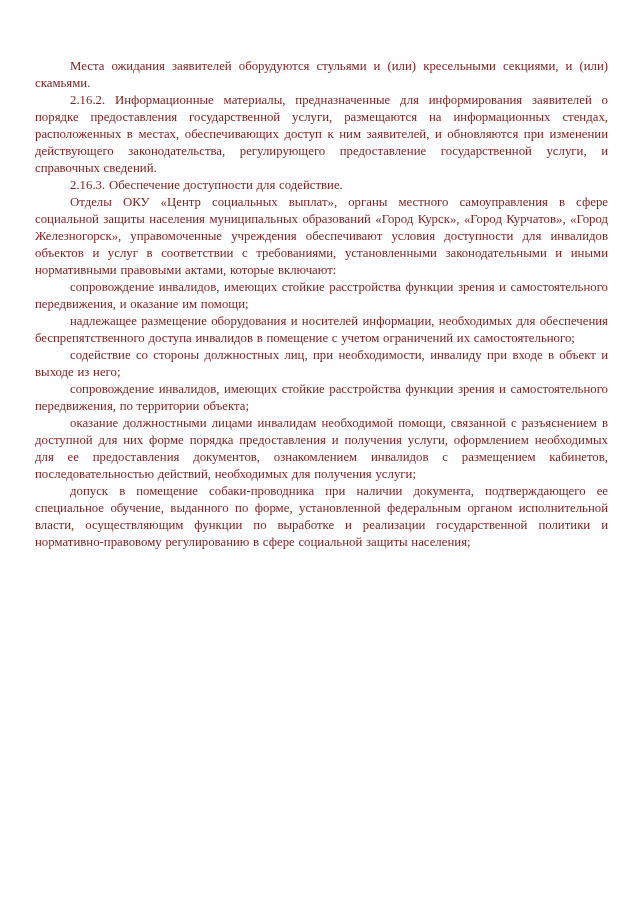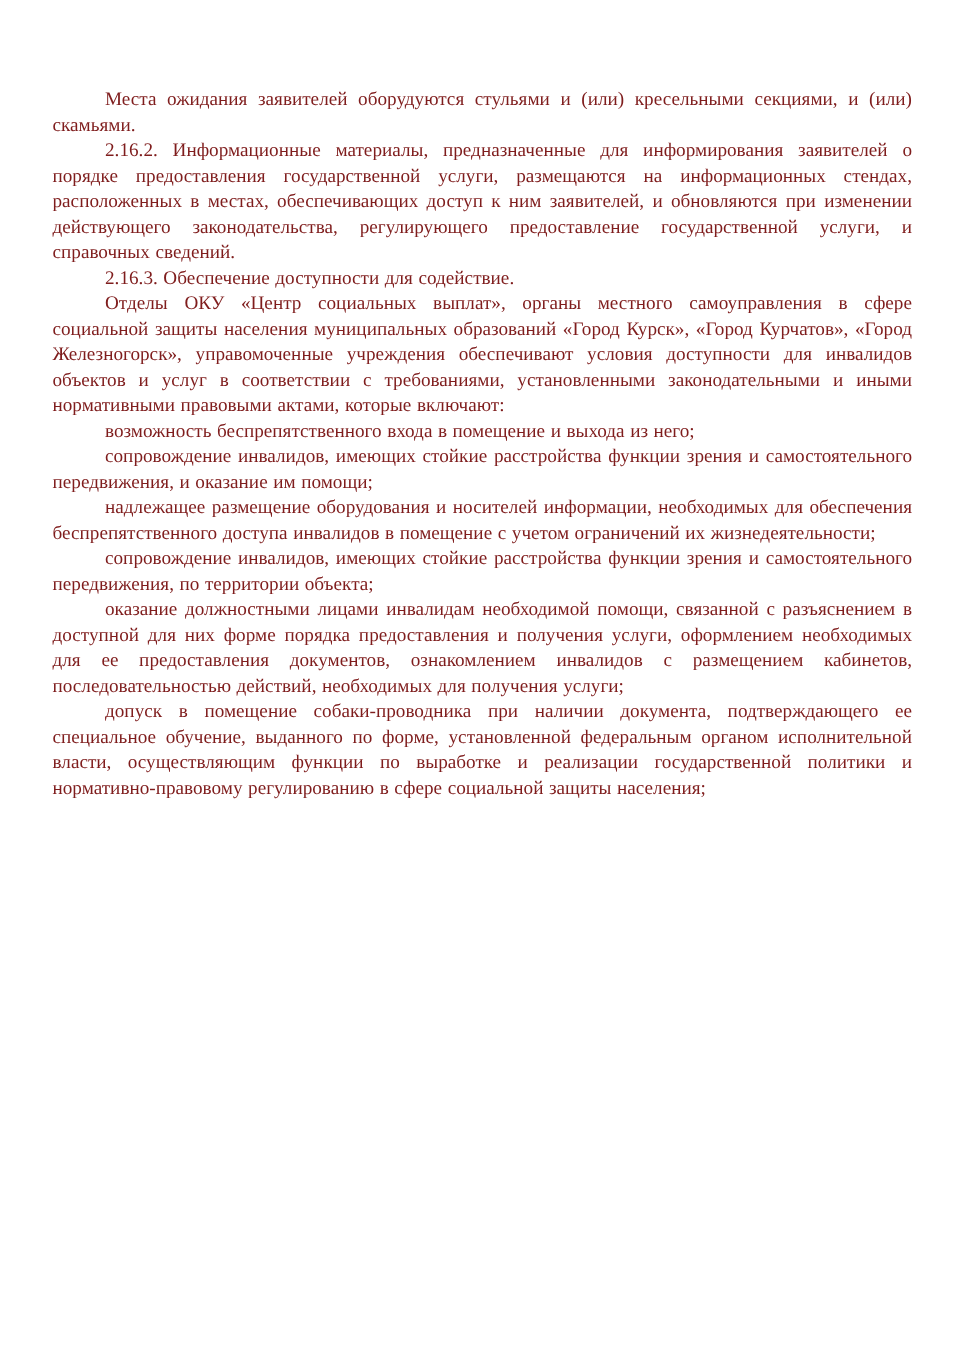--- a/index.html
+++ b/index.html
@@ -30,19 +30,19 @@
   }
 </style>
 </head>
 <body>
 
 <div class="page" style="color: #7f1d1d; background: rgb(255, 255, 255);">
   <p class="para">Места ожидания заявителей оборудуются стульями и (или) кресельными секциями, и (или) скамьями.</p>
   <p class="para">2.16.2. Информационные материалы, предназначенные для информирования заявителей о порядке предоставления государственной услуги, размещаются на информационных стендах, расположенных в местах, обеспечивающих доступ к ним заявителей, и обновляются при изменении действующего законодательства, регулирующего предоставление государственной услуги, и справочных сведений.</p>
   <p class="para">2.16.3. Обеспечение доступности для содействие.</p>
   <p class="para">Отделы ОКУ «Центр социальных выплат», органы местного самоуправления в сфере социальной защиты населения муниципальных образований «Город Курск», «Город Курчатов», «Город Железногорск», управомоченные учреждения обеспечивают условия доступности для инвалидов объектов и услуг в соответствии с требованиями, установленными законодательными и иными нормативными правовыми актами, которые включают:</p>
-  <p class="para">возможность беспрепятственного входа в помещение  и выхода из него;</p>
   <p class="para">сопровождение инвалидов, имеющих стойкие расстройства функции зрения и самостоятельного передвижения, и оказание им помощи;</p>
-  <p class="para">надлежащее размещение оборудования и носителей информации, необходимых для обеспечения беспрепятственного доступа инвалидов в помещение с учетом ограничений их жизнедеятельности;</p>
+  <p class="para">надлежащее размещение оборудования и носителей информации, необходимых для обеспечения беспрепятственного доступа инвалидов в помещение с учетом ограничений их самостоятельного;</p>
+  <p class="para">содействие со стороны должностных лиц, при необходимости, инвалиду при входе в объект и выходе из него;</p>
   <p class="para">сопровождение инвалидов, имеющих стойкие расстройства функции зрения и самостоятельного передвижения, по территории объекта;</p>
   <p class="para">оказание должностными лицами инвалидам необходимой помощи, связанной с разъяснением в доступной для них форме порядка предоставления и получения услуги, оформлением необходимых для ее предоставления документов, ознакомлением инвалидов с размещением кабинетов, последовательностью действий, необходимых для получения услуги;</p>
   <p class="para">допуск в помещение  собаки-проводника при наличии документа, подтверждающего ее специальное обучение, выданного по форме, установленной федеральным органом исполнительной власти, осуществляющим функции по выработке и реализации государственной политики и нормативно-правовому регулированию в сфере социальной защиты населения;</p>
 </div>
 
 </body></html>

